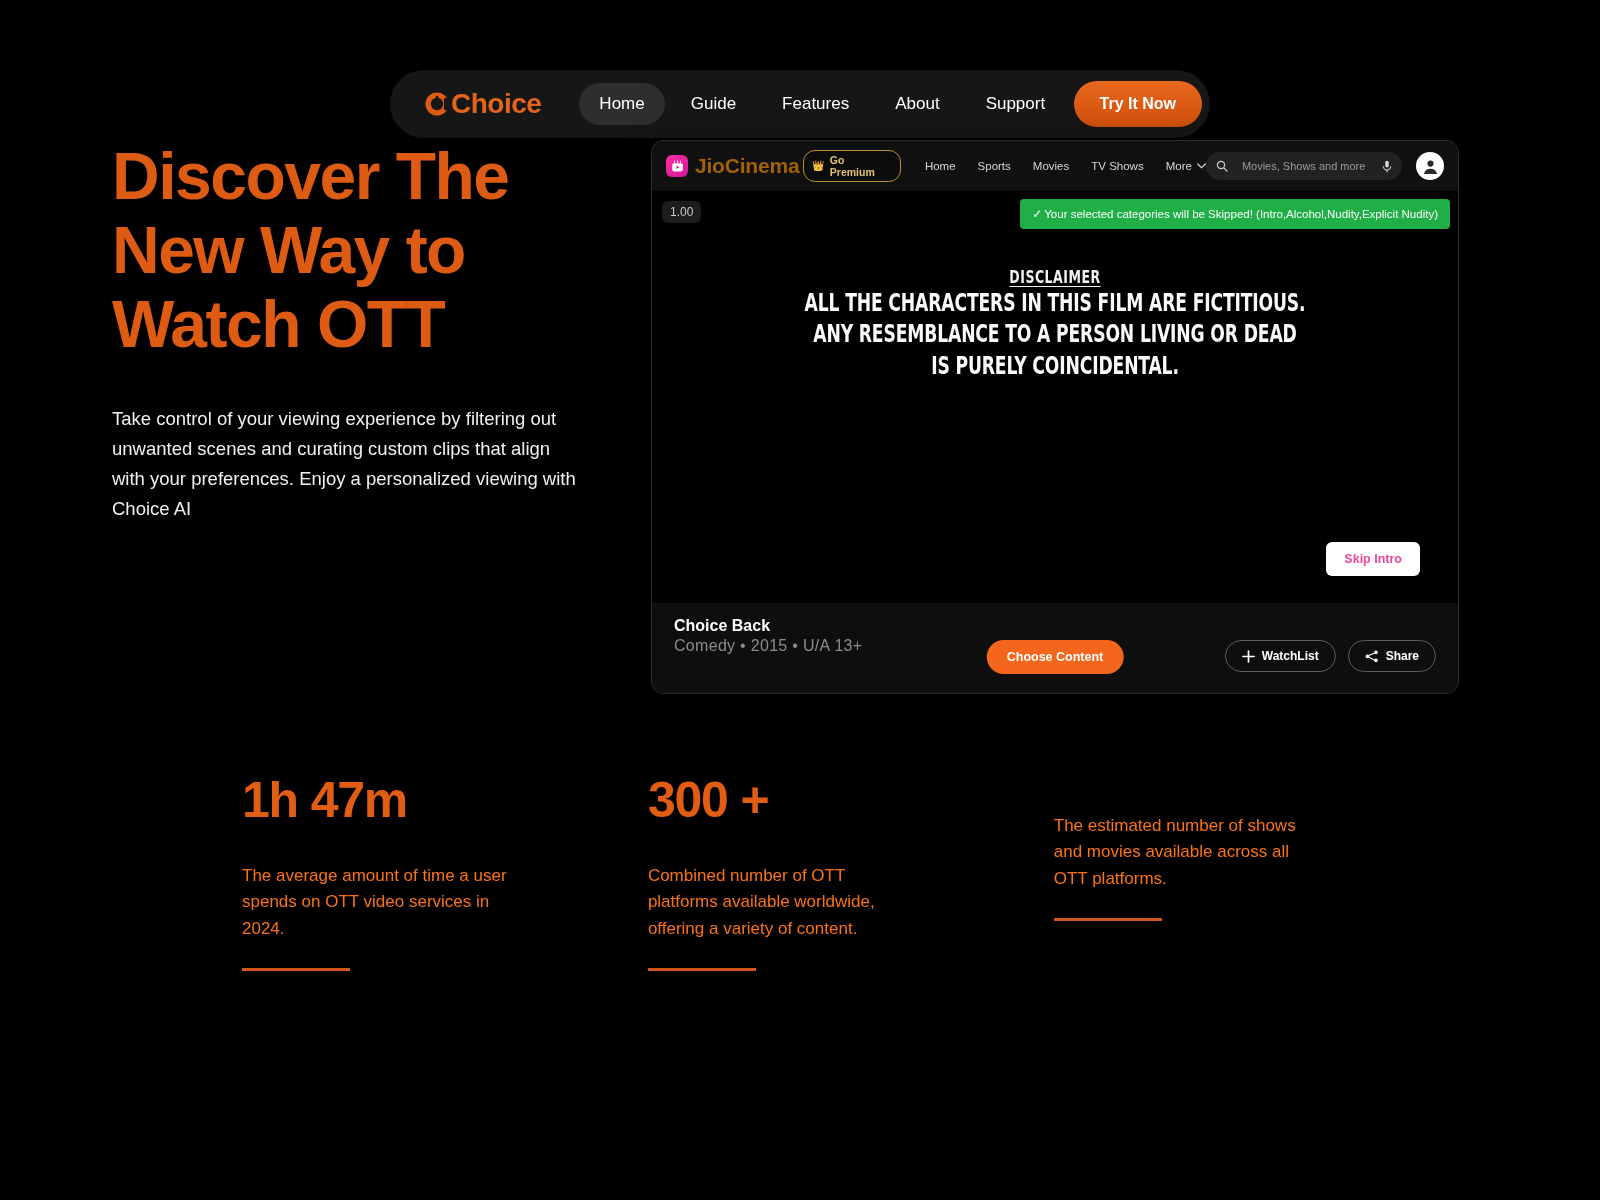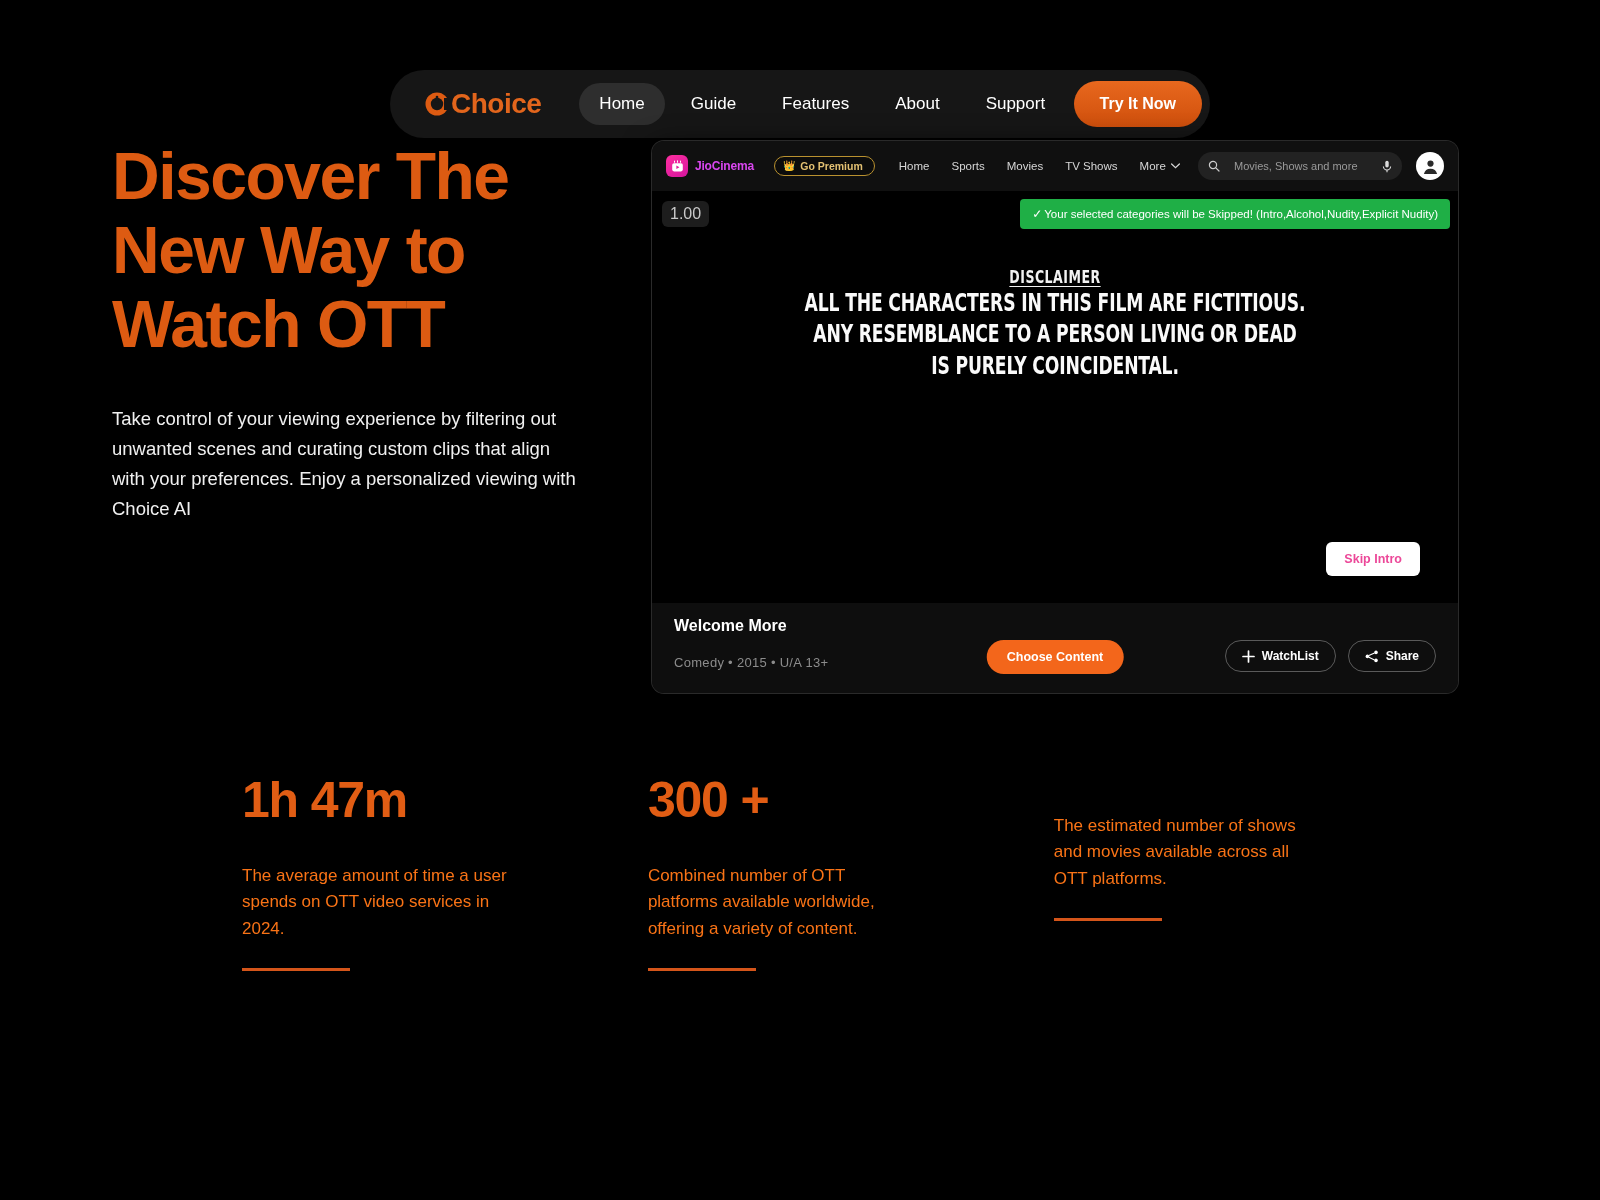--- a/index.html
+++ b/index.html
@@ -148,25 +148,25 @@
     border-radius: 6px;
     background: linear-gradient(145deg, #ff2fa0 0%, #d4159e 100%);
     display: flex;
     align-items: center;
     justify-content: center;
     margin-right: 7px;
     flex: none;
   }
   .jio-logo-box svg { display: block; }
   .jio-name {
-    font-size: 12px;
-    font-weight: 700;
-    color: #d946ef;
+    font-size: 21px;
+    font-weight: 700;
+    color: #a16207;
     letter-spacing: -0.2px;
-    margin-right: 20px;
+    margin-right: 4px;
   }
   .go-premium {
     display: flex;
     align-items: center;
     gap: 5px;
     border: 1px solid #b9912f;
     border-radius: 12px;
     padding: 3px 11px 3px 8px;
     font-size: 10.5px;
     font-weight: 700;
@@ -224,21 +224,21 @@
     position: relative;
     height: 412px;
     background: #000000;
   }
   .speed-badge {
     position: absolute;
     top: 10px;
     left: 10px;
     background: #1d1d1d;
     color: #c9c9c9;
-    font-size: 16px;
+    font-size: 12px;
     padding: 4px 8px;
     border-radius: 6px;
   }
   .toast {
     position: absolute;
     top: 8px;
     right: 8px;
     background: #1faf46;
     color: #ffffff;
     font-size: 11.5px;
@@ -296,22 +296,22 @@
     height: 90px;
     background: #0e0e0e;
     padding: 14px 22px;
   }
   .pb-title {
     font-size: 16px;
     font-weight: 700;
     color: #ffffff;
   }
   .pb-meta {
-    margin-top: 20px;
-    font-size: 13px;
+    margin-top: 2px;
+    font-size: 16px;
     color: #8c8c8c;
     letter-spacing: 0.3px;
   }
   .choose-content {
     position: absolute;
     left: 50%;
     transform: translateX(-50%);
     bottom: 19px;
     background: #f3661b;
     color: #ffffff;
@@ -485,21 +485,21 @@
       <div class="disclaimer-head">DISCLAIMER</div>
       <div class="disclaimer-line">ALL THE CHARACTERS IN THIS FILM ARE FICTITIOUS.</div>
       <div class="disclaimer-line">ANY RESEMBLANCE TO A PERSON LIVING OR DEAD</div>
       <div class="disclaimer-line">IS PURELY COINCIDENTAL.</div>
     </div>
 
     <button class="skip-intro">Skip Intro</button>
   </div>
 
   <div class="player-bottom">
-    <div class="pb-title">Welcome More</div>
+    <div class="pb-title">Choice Back</div>
     <div class="pb-meta">Comedy  •  2015  •  U/A 13+</div>
 
     <button class="choose-content">Choose Content</button>
 
     <div class="pb-right">
       <button class="pill-outline">
         <svg width="13" height="13" viewBox="0 0 13 13">
           <path d="M6.5 1 L6.5 12 M1 6.5 L12 6.5" stroke="#ffffff" stroke-width="1.7" stroke-linecap="round"></path>
         </svg>
         <span>WatchList</span>

